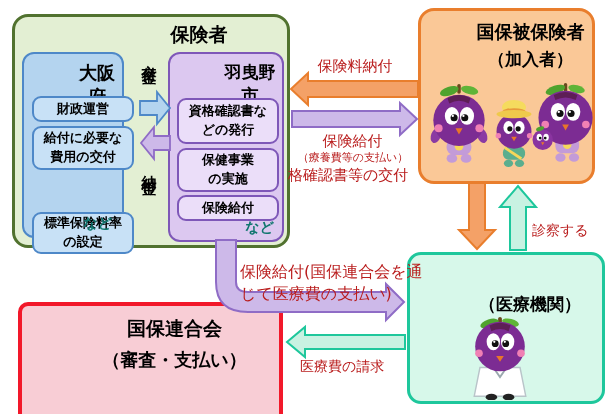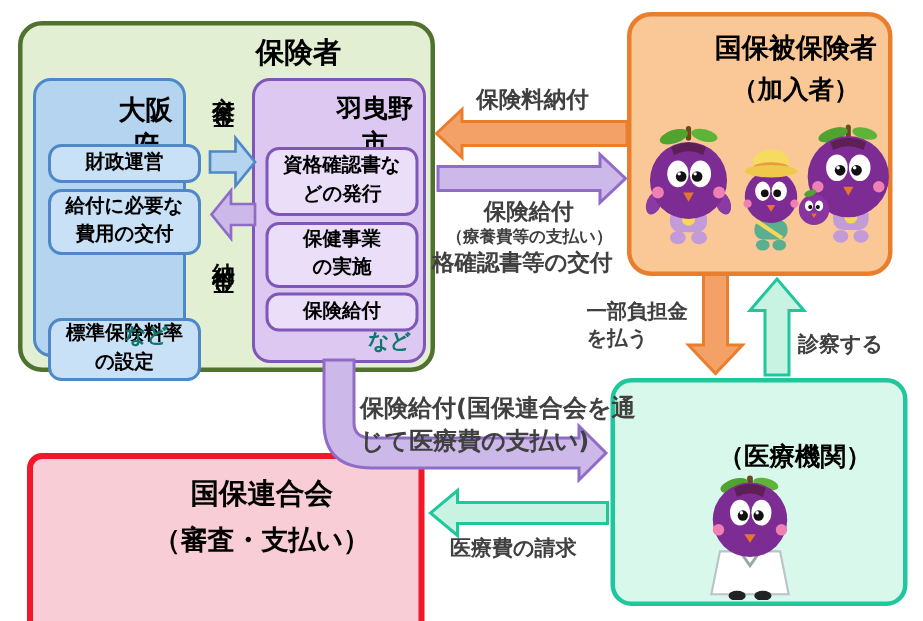--- a/index.html
+++ b/index.html
@@ -23,21 +23,21 @@
   .ttl{position:absolute;left:0;right:0;text-align:center;font-weight:bold;color:#000;z-index:3;margin-left:48px;}
   .group-title{left:12px;top:22px;width:278px;font-size:19px;}
   .bitem{position:absolute;box-sizing:border-box;border-radius:9px;display:flex;
          align-items:center;justify-content:center;text-align:center;font-weight:bold;
          color:#000;font-size:13px;line-height:1.45;white-space:pre-line;z-index:3;}
   .blue-item{left:8px;width:102px;background:#C8E1F6;border:2px solid #4E88C8;}
   .purple-item{left:7px;width:102px;background:#EBDEF9;border:2px solid #7E57B8;}
   .etc{position:absolute;right:10px;font-size:14px;font-weight:bold;color:#0f766e;z-index:3;}
   .vtext{position:absolute;writing-mode:vertical-rl;text-orientation:upright;
          font-size:15px;font-weight:600;color:#000;letter-spacing:3px;z-index:3;}
-  .lbl{position:absolute;color:#404040;font-weight:bold;white-space:pre-line;
+  .lbl{position:absolute;color:#b91c1c;font-weight:normal;white-space:pre-line;
        line-height:1.3;z-index:5;}
   .arrow-layer{position:absolute;left:0;top:0;width:615px;height:414px;z-index:4;
                pointer-events:none;}
   .mascot{position:absolute;z-index:3;}
 </style>
 </head>
 <body>
 
 <div class="canvas">
 
@@ -181,20 +181,18 @@
     <circle cx="44" cy="27" r="1.2" fill="#fff"></circle>
     <circle cx="17" cy="39" r="4" fill="#F080B4"></circle>
     <circle cx="61" cy="39" r="4" fill="#F080B4"></circle>
     <path d="M35,42 h8 l-4,6 z" fill="#E8762A"></path>
   </svg>
 
   <div class="lbl" style="left:295px;top:57px;width:120px;text-align:center;font-size:15px;">保険料納付</div>
   <div class="lbl" style="left:295px;top:132px;width:115px;text-align:center;font-size:15px;">保険給付</div>
   <div class="lbl" style="left:283px;top:151px;width:140px;text-align:center;font-size:11px;">（療養費等の支払い）</div>
   <div class="lbl" style="left:288px;top:166px;font-size:15px;">格確認書等の交付</div>
-  <div class="lbl" style="left:391px;top:200px;font-size:13.5px;">一部負担金
-を払う</div>
   <div class="lbl" style="left:532px;top:221px;font-size:14px;">診察する</div>
   <div class="lbl" style="left:240px;top:261px;font-size:16px;line-height:1.35;">保険給付(国保連合会を通
 じて医療費の支払い)</div>
   <div class="lbl" style="left:300px;top:357px;font-size:14px;">医療費の請求</div>
 
 </div>
 
 </body></html>

